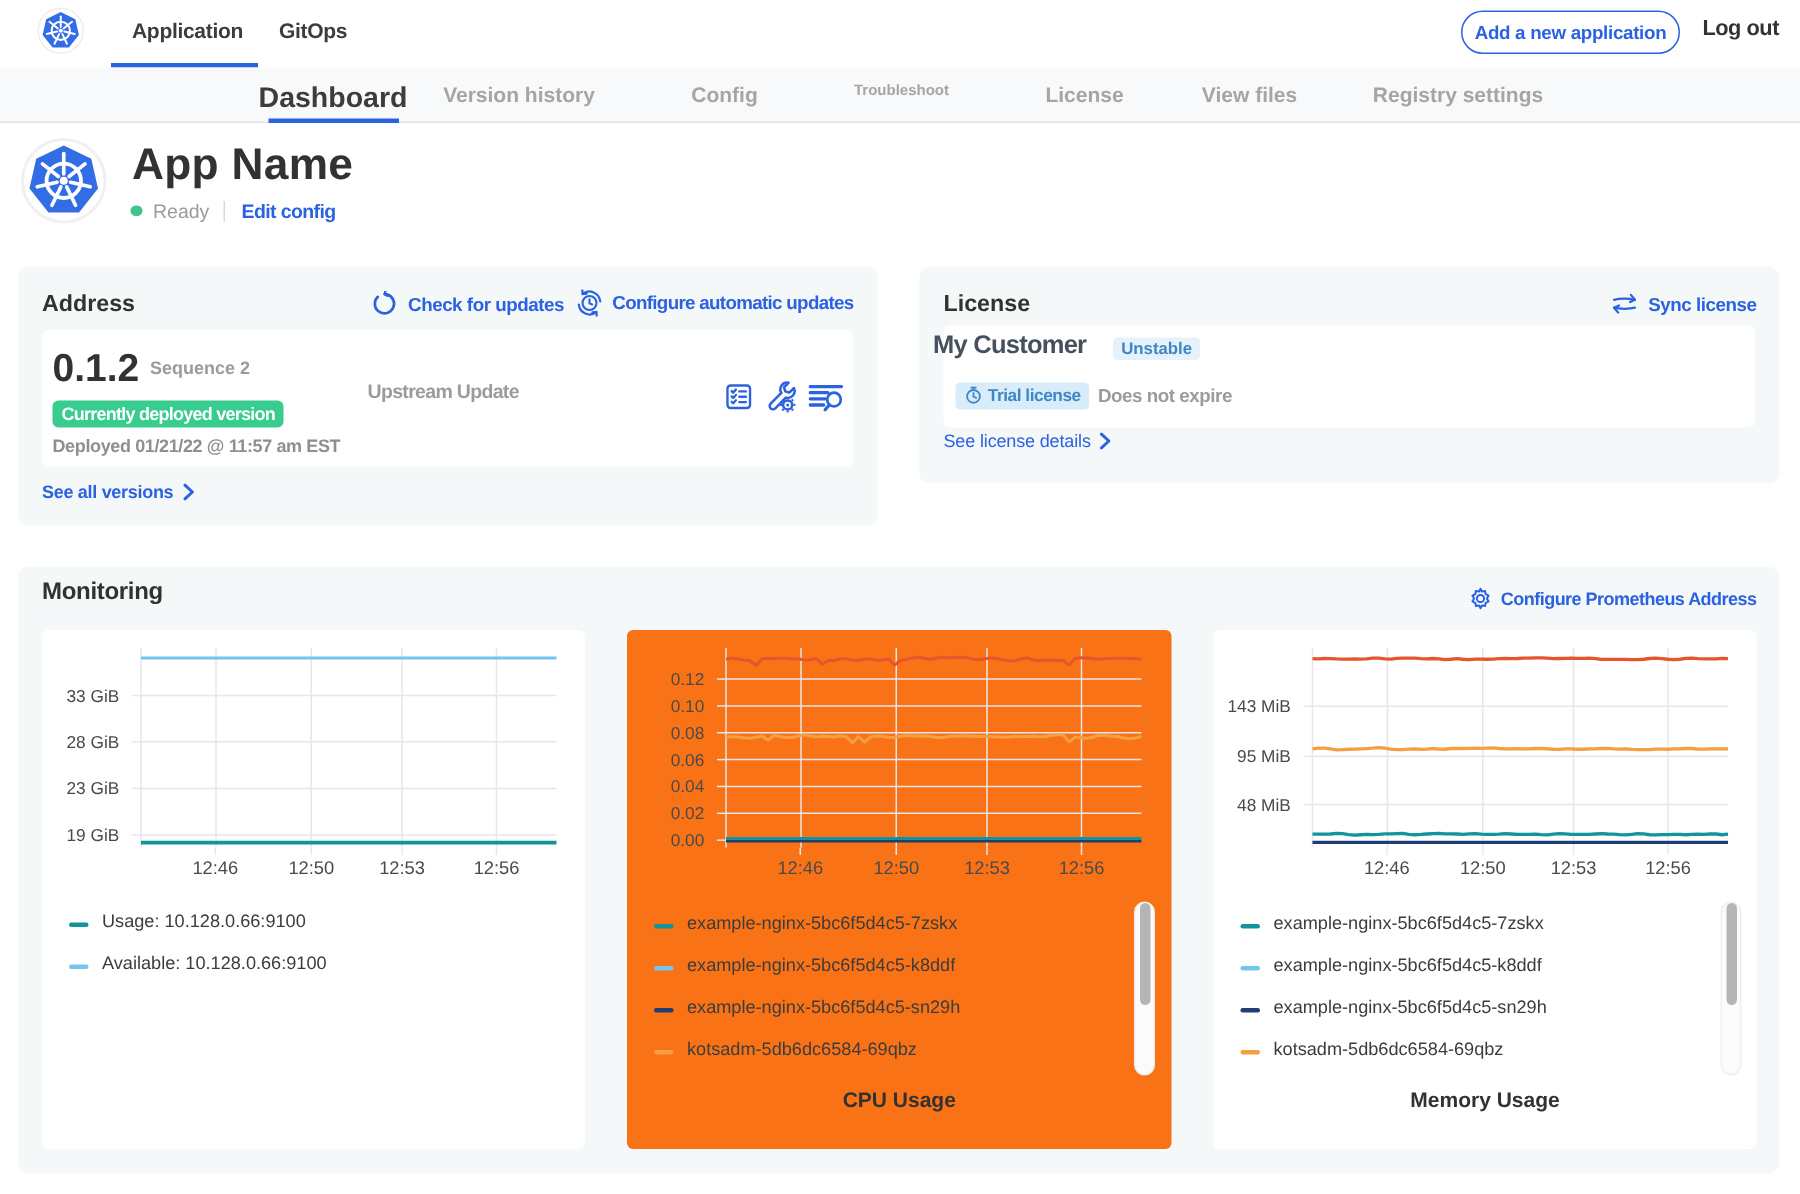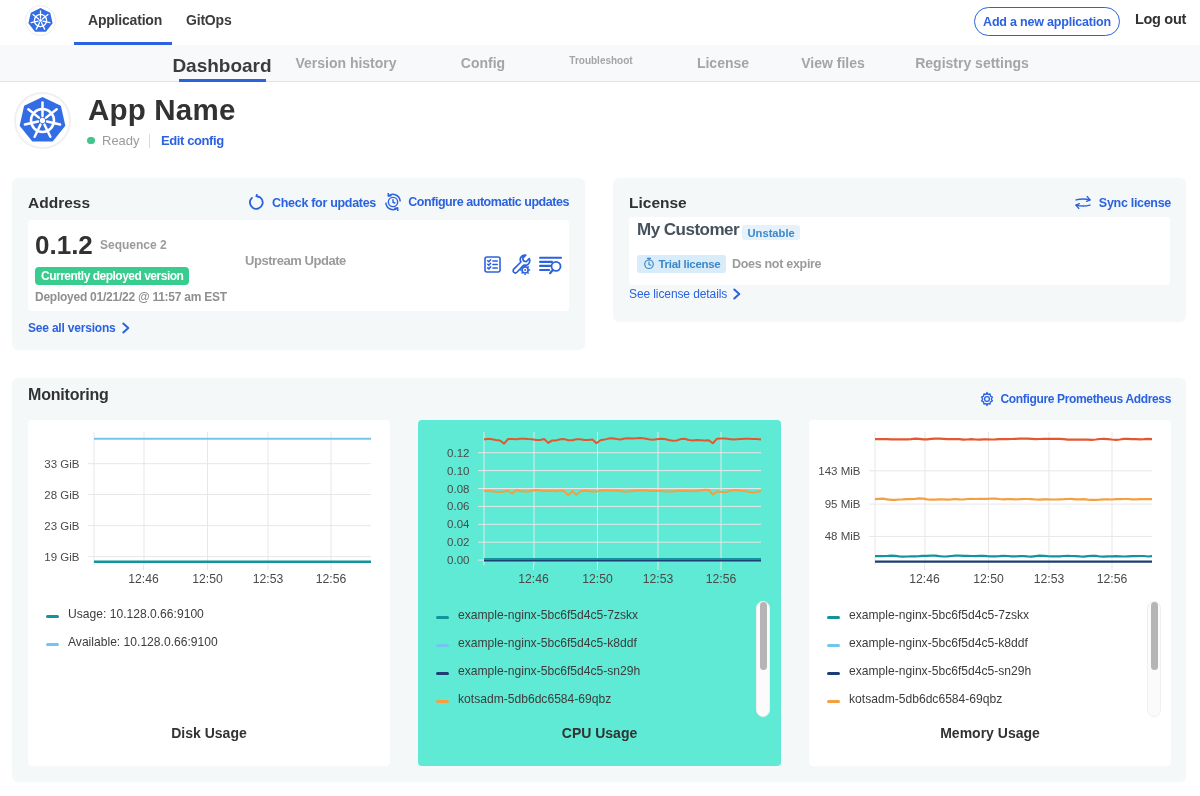--- a/index.html
+++ b/index.html
@@ -129,21 +129,21 @@
 <div class="abs" style="right:29px;top:194px;display:flex;align-items:center">
     <svg width="18" height="17" viewBox="0 0 22 20" fill="none" stroke="#2b62e0" stroke-width="1.8" stroke-linecap="round" stroke-linejoin="round">
       <path d="M2.5 6.8 C 7 5.6 15 5.6 19.5 6.8"></path>
       <polyline points="16.2 2.8 19.5 6.8 15.5 8.6"></polyline>
       <path d="M19.5 13.2 C 15 14.4 7 14.4 2.5 13.2"></path>
       <polyline points="5.8 17.2 2.5 13.2 6.5 11.4"></polyline>
     </svg>
     <span style="font-size:12.5px;font-weight:700;color:#2b62e0;margin-left:7px;letter-spacing:-0.3px">Sync license</span>
   </div>
 <div class="abs" style="left:629px;top:217px;width:541px;height:68px;background:#fff;border-radius:4px"></div>
-<div class="abs" style="left:637px;top:220px;font-size:17px;font-weight:700;color:#46515e;letter-spacing:-0.5px">My Customer</div>
+<div class="abs" style="left:622px;top:220px;font-size:17px;font-weight:700;color:#46515e;letter-spacing:-0.5px">My Customer</div>
 <div class="abs" style="left:742px;top:225px;height:15px;background:#e6f2fb;border-radius:3px;display:flex;align-items:center;padding:0 5.5px;font-size:11.2px;font-weight:600;color:#3d87c8">Unstable</div>
 <div class="abs" style="left:637px;top:254.5px;height:18px;background:#d9ecf9;border-radius:3px;display:flex;align-items:center;padding:0 6px 0 5.5px;font-size:11.5px;letter-spacing:-0.3px;font-weight:700;color:#3d87c8">
     <svg width="12" height="13" viewBox="0 0 24 24" fill="none" stroke="#3d87c8" stroke-width="2.4" stroke-linecap="round">
       <circle cx="12" cy="13.5" r="8.5"></circle>
       <line x1="9" y1="1.8" x2="15" y2="1.8"></line>
       <line x1="12" y1="1.8" x2="12" y2="5"></line>
       <polyline points="12 9 12 14 15.5 15.5"></polyline>
     </svg>
     <span style="margin-left:4px">Trial license</span>
   </div>
@@ -194,24 +194,23 @@
 <text x="240.0" y="162.5" text-anchor="middle" font-size="12.2" fill="#4a4a4a">12:53</text>
 <line x1="303.0" y1="145" x2="303.0" y2="150" stroke="#e7e7e7" stroke-width="1"></line>
 <text x="303.0" y="162.5" text-anchor="middle" font-size="12.2" fill="#4a4a4a">12:56</text>
 <polyline points="66.0,18.7 343.0,18.7" fill="none" stroke="#72c6ee" stroke-width="2" stroke-linejoin="round"></polyline>
 <polyline points="66.0,141.8 343.0,141.8" fill="none" stroke="#13939c" stroke-width="2.5" stroke-linejoin="round"></polyline>
 </svg>
 <div style="position:absolute;left:18px;top:195px;width:13px;height:3px;border-radius:2px;background:#13939c"></div>
 <div style="position:absolute;left:40px;top:187px;font-size:12.1px;color:#3c3c3c">Usage: 10.128.0.66:9100</div>
 <div style="position:absolute;left:18px;top:223px;width:13px;height:3px;border-radius:2px;background:#72c6ee"></div>
 <div style="position:absolute;left:40px;top:215px;font-size:12.1px;color:#3c3c3c">Available: 10.128.0.66:9100</div>
-<div style="position:absolute;left:0;top:305px;width:100%;text-align:center;font-size:14px;font-weight:700;color:#323232">Disk Usage</div>
 </div>
 
-<div class="abs" style="left:418px;top:420px;width:363px;height:346px;background:#5eead4;border-radius:4px">
+<div class="abs" style="left:418px;top:420px;width:363px;height:346px;background:#f97316;border-radius:4px">
 <svg width="362" height="172" viewBox="0 0 362 172" style="position:absolute;left:0;top:0">
 <line x1="66" y1="12.0" x2="66" y2="145.0" stroke="#e7e7e7" stroke-width="1"></line>
 <line x1="116" y1="12.0" x2="116" y2="145.0" stroke="#e7e7e7" stroke-width="1"></line>
 <line x1="179.5" y1="12.0" x2="179.5" y2="145.0" stroke="#e7e7e7" stroke-width="1"></line>
 <line x1="240" y1="12.0" x2="240" y2="145.0" stroke="#e7e7e7" stroke-width="1"></line>
 <line x1="303" y1="12.0" x2="303" y2="145.0" stroke="#e7e7e7" stroke-width="1"></line>
 <line x1="66.0" y1="32.7" x2="343.0" y2="32.7" stroke="#e7e7e7" stroke-width="1"></line>
 <line x1="60" y1="32.7" x2="66" y2="32.7" stroke="#e7e7e7" stroke-width="1"></line>
 <text x="51.5" y="36.7" text-anchor="end" font-size="11.5" fill="#4a4a4a">0.12</text>
 <line x1="66.0" y1="50.6" x2="343.0" y2="50.6" stroke="#e7e7e7" stroke-width="1"></line>

